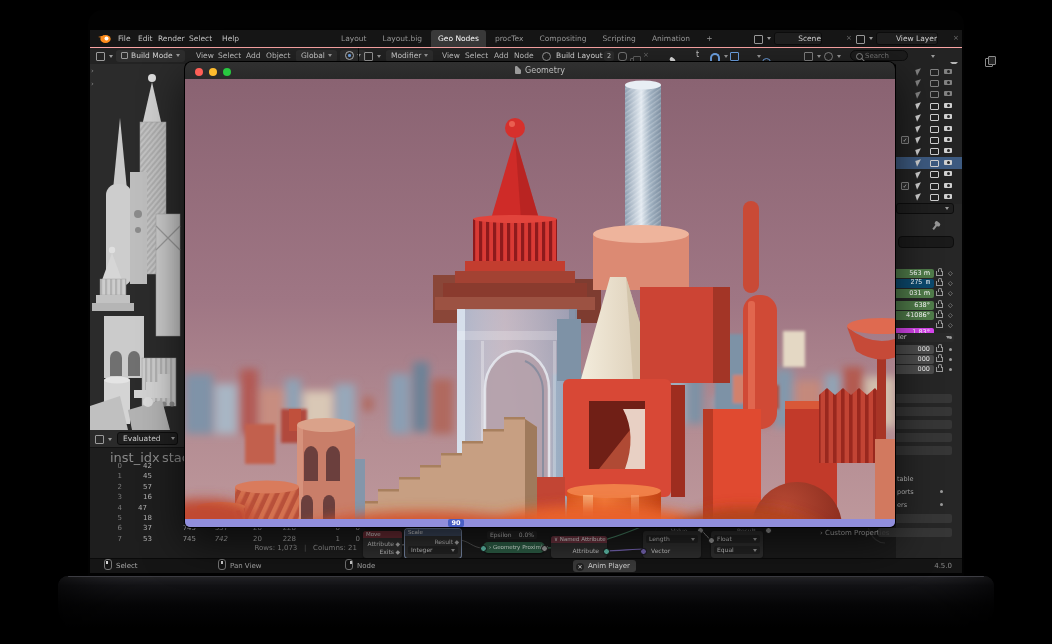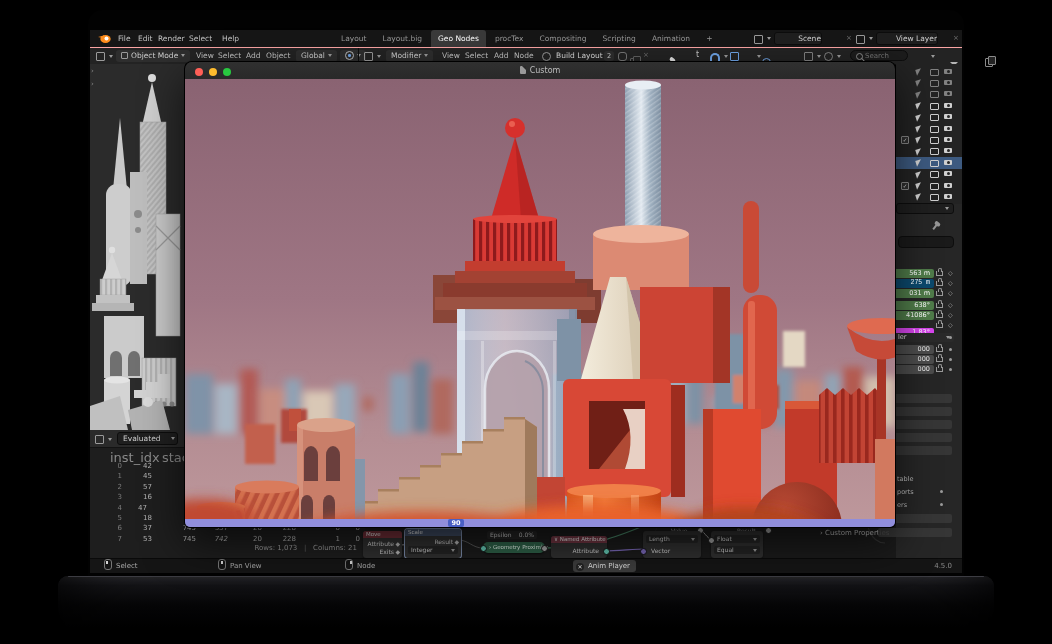--- a/index.html
+++ b/index.html
@@ -126,21 +126,21 @@
     <span class="icsq abs" style="left:766px;top:5px"></span>
     <span class="chev abs" style="left:776px;top:7px"></span>
     <div class="fieldpill" style="left:786px;top:2px;width:56px;height:11px;line-height:11px;padding-left:4px">View Layer</div>
     <span class="ic2 abs" style="left:850px;top:5px;opacity:.6"></span>
     <span class="t xic" style="left:863px;top:4px">×</span>
   </div>
 
   <div class="row2">
     <span class="icsq abs" style="left:6px;top:4px"></span>
     <span class="chev abs" style="left:16px;top:7px"></span>
-    <div class="pill" style="left:26px;top:2px"><span class="icsq" style="width:5px;height:5px;margin-right:3px"></span><span>Object Mode</span><span class="chev"></span></div>
+    <div class="pill" style="left:26px;top:2px"><span class="icsq" style="width:5px;height:5px;margin-right:3px"></span><span>Build Mode</span><span class="chev"></span></div>
     <div class="menu m2" style="left:102px">View</div>
     <div class="menu m2" style="left:124px">Select</div>
     <div class="menu m2" style="left:152px">Add</div>
     <div class="menu m2" style="left:172px">Object</div>
     <div class="pill" style="left:206px;top:2px"><span>Global</span><span class="chev"></span></div>
     <div class="pill" style="left:250px;top:2px"><span class="propcirc" style="border-color:#bbb"></span><span class="chev"></span></div>
     <div class="vline" style="left:268px;top:0;height:16px"></div>
     <span class="icsq abs" style="left:274px;top:4px"></span>
     <span class="chev abs" style="left:284px;top:7px"></span>
     <div class="pill" style="left:296px;top:2px"><span>Modifier</span><span class="chev"></span></div>
@@ -474,21 +474,21 @@
     <div class="sbitem" style="left:255px"><span class="mouse mR"><i></i></span><span>Node</span></div>
     <div class="playerpill"><span class="stopic">✕</span><span>Anim Player</span></div>
     <div class="sbitem" style="right:10px;color:#8a8a8a">4.5.0</div>
   </div>
 
   <div class="window">
     <div class="titlebar">
       <span class="light" style="left: 10px; background: rgb(255, 95, 87);"></span>
       <span class="light" style="left: 24px; background: rgb(254, 188, 46);"></span>
       <span class="light" style="left: 38px; background: rgb(40, 200, 64);"></span>
-      <div class="wtitle"><span class="docic"></span><span>Custom</span></div>
+      <div class="wtitle"><span class="docic"></span><span>Geometry</span></div>
     </div>
     <svg class="abs" style="left:0;top:17px" width="710" height="440" viewBox="0 0 710 440">
       <defs>
         <linearGradient id="sky" x1="0" y1="0" x2="0" y2="1">
           <stop offset="0" stop-color="#8a6372"></stop>
             <stop offset=".5" stop-color="#9f7684"></stop>
           <stop offset=".8" stop-color="#b48d93"></stop>
             <stop offset="1" stop-color="#bd979b"></stop>
         </linearGradient>
         <linearGradient id="steel" x1="0" y1="0" x2="1" y2="0">

